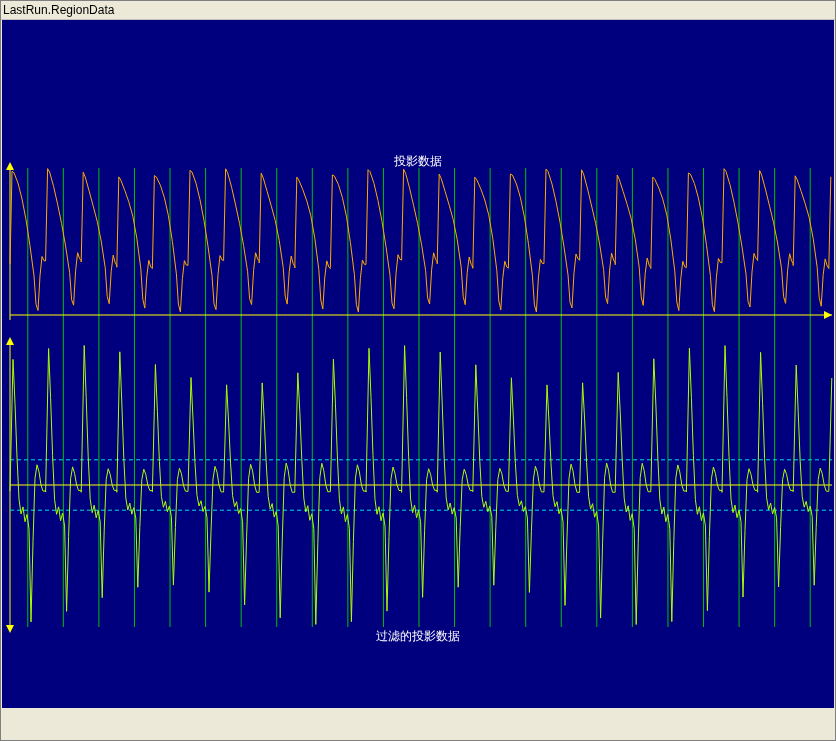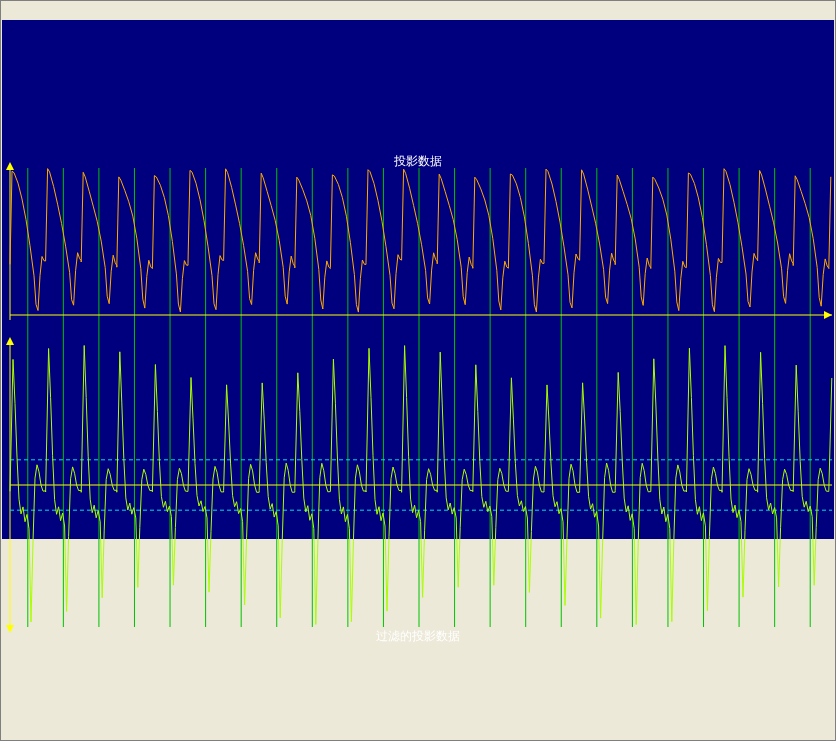--- a/index.html
+++ b/index.html
@@ -24,37 +24,40 @@
     font-size: 12px;
     padding-left: 2px;
     line-height: 18px;
     color: #000;
   }
   .plot-area {
     position: absolute;
     top: 19px;
     left: 1px;
     width: 832px;
-    height: 519px;
+    height: 688px;
     background: #00007f;
   }
   svg {
     display: block;
   }
   .axis { stroke: #ffff00; stroke-width: 1; fill: none; }
   .grid { stroke: #00c000; stroke-width: 1; }
   .wave1 { stroke: #ffaa00; stroke-width: 1; fill: none; }
   .wave2 { stroke: #aaff00; stroke-width: 1; fill: none; }
   .thresh { stroke: #00e0e0; stroke-width: 1; stroke-dasharray: 4 3; }
   .label { fill: #ffffff; font-size: 12px; text-anchor: middle; font-family: "SimSun","宋体",sans-serif;}
 </style>
 </head>
 <body>
 
 <div class="window">
+  <div class="titlebar">
+    <span>LastRun.RegionData</span>
+  </div>
   <div class="plot-area">
     <svg id="chart-svg" width="832" height="720">
         <line x1="25.782608695652176" y1="148" x2="25.782608695652176" y2="607" class="grid"></line>
         <line x1="61.34782608695652" y1="148" x2="61.34782608695652" y2="607" class="grid"></line>
         <line x1="96.91304347826087" y1="148" x2="96.91304347826087" y2="607" class="grid"></line>
         <line x1="132.47826086956522" y1="148" x2="132.47826086956522" y2="607" class="grid"></line>
         <line x1="168.04347826086956" y1="148" x2="168.04347826086956" y2="607" class="grid"></line>
         <line x1="203.6086956521739" y1="148" x2="203.6086956521739" y2="607" class="grid"></line>
         <line x1="239.17391304347825" y1="148" x2="239.17391304347825" y2="607" class="grid"></line>
         <line x1="274.7391304347826" y1="148" x2="274.7391304347826" y2="607" class="grid"></line>

